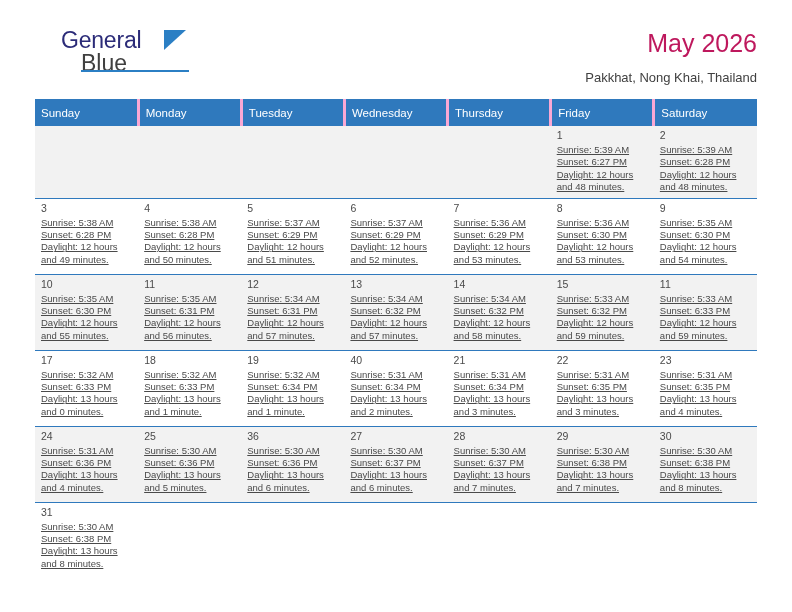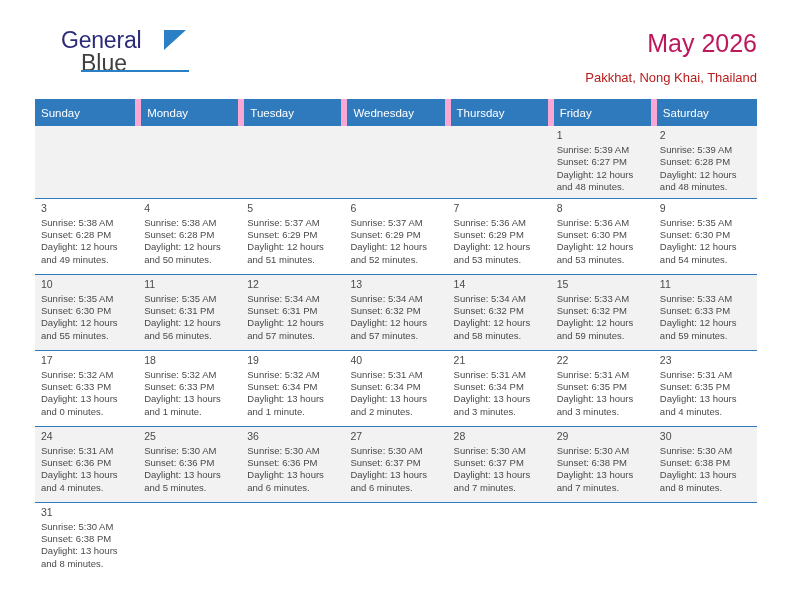--- a/index.html
+++ b/index.html
@@ -69,39 +69,39 @@
     text-align: right;
     padding-top: 2px;
   }
   .month-title {
     font-size: 25px;
     color: #be185d;
     line-height: 30px;
   }
   .location {
     font-size: 13px;
-    color: #b91c1c;
+    color: #404040;
     margin-top: 12px;
   }
   
   .calendar {
     margin-top: 11px;
     width: 722px;
     border-collapse: collapse;
     table-layout: fixed;
   }
   .calendar th {
     background: #2f79bd;
     color: #ffffff;
     font-size: 11.5px;
     font-weight: normal;
     text-align: left;
     padding: 5px 0 5px 6px;
     height: 17px;
-    border-right: 6px solid #f9a8d4;
+    border-right: 3px solid #f9a8d4;
   }
   .calendar th:last-child { border-right: none; }
   .calendar td {
     vertical-align: top;
     height: 68px;
     padding: 3px 5px 4px 6px;
     font-size: 9.5px;
     line-height: 12.4px;
     color: #4a4a4a;
     border-bottom: 1px solid #2f79bd;
@@ -113,20 +113,21 @@
   .daynum {
     font-size: 10.5px;
     color: #4a4a4a;
     display: block;
     margin-bottom: 2px;
     line-height: 13px;
   }
   .info {
     display: block;
     white-space: pre-line;
+    text-decoration: underline;
   }
   td.empty { background: #f2f2f2; }
   tr.first-row td { height: 57px; }
   tr.last-row td { border-bottom: none; }
 </style>
 </head>
 <body>
 
 <div class="page">
 

